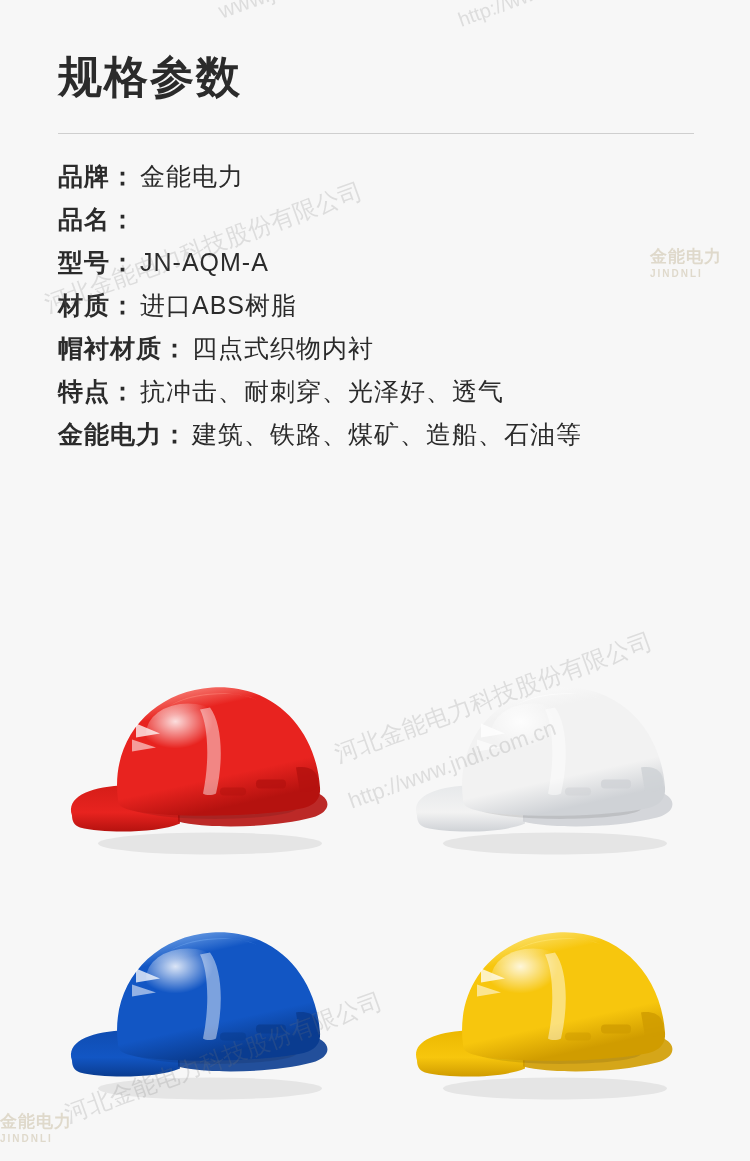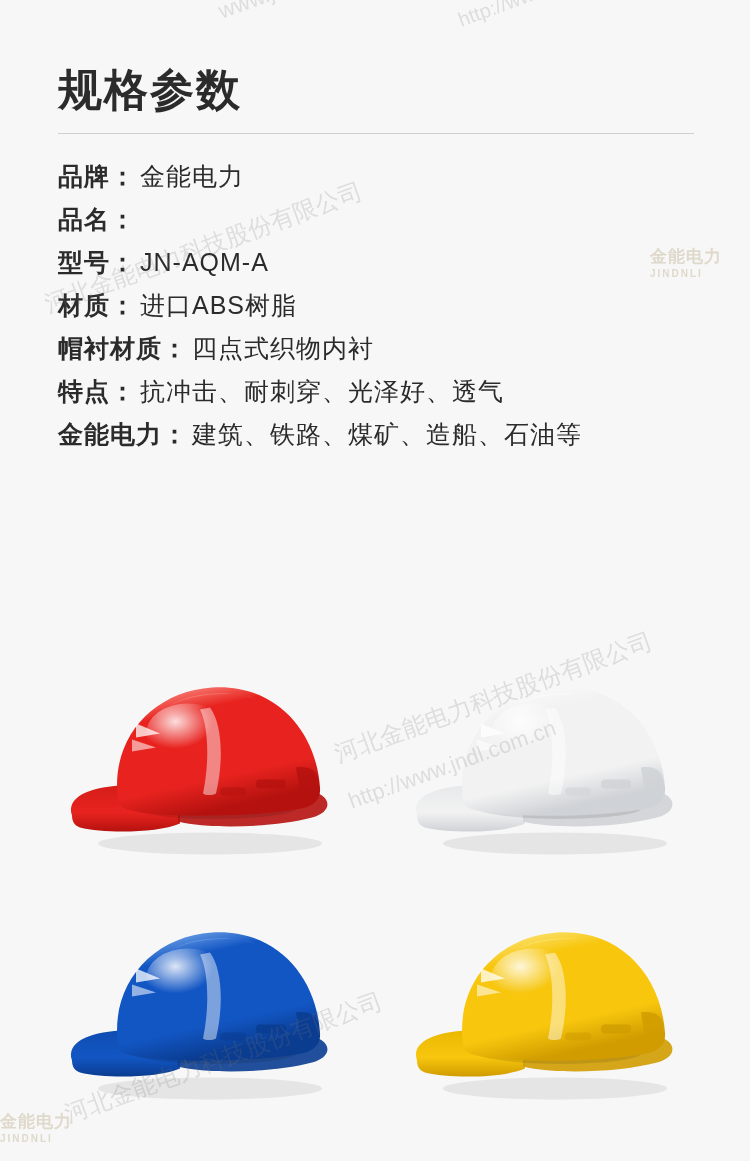--- a/index.html
+++ b/index.html
@@ -18,21 +18,21 @@
     position: relative;
     width: 750px;
     height: 1161px;
     background: #f7f7f7;
     overflow: hidden;
   }
   
   .title {
     position: absolute;
     left: 58px;
-    top: 61px;
+    top: 48px;
     font-size: 44px;
     font-weight: bold;
     color: #2b2b2b;
     letter-spacing: 2px;
   }
   .title-rule {
     position: absolute;
     left: 58px;
     top: 133px;
     width: 636px;

